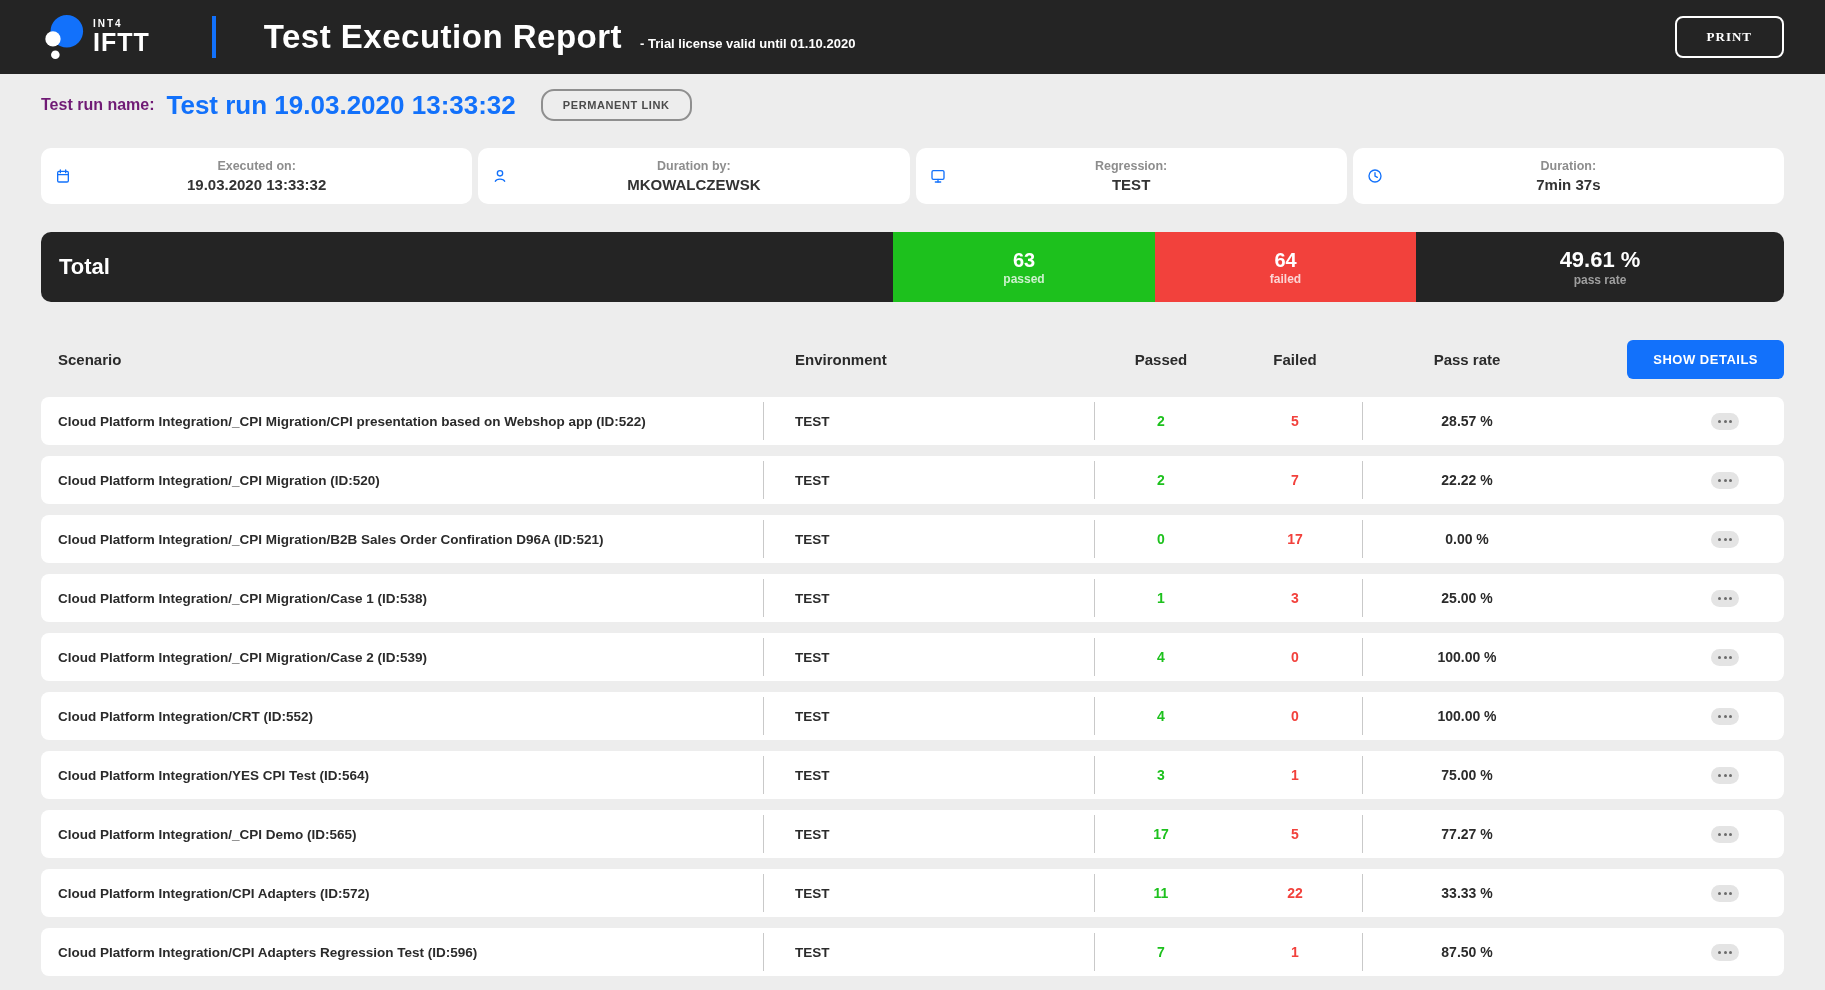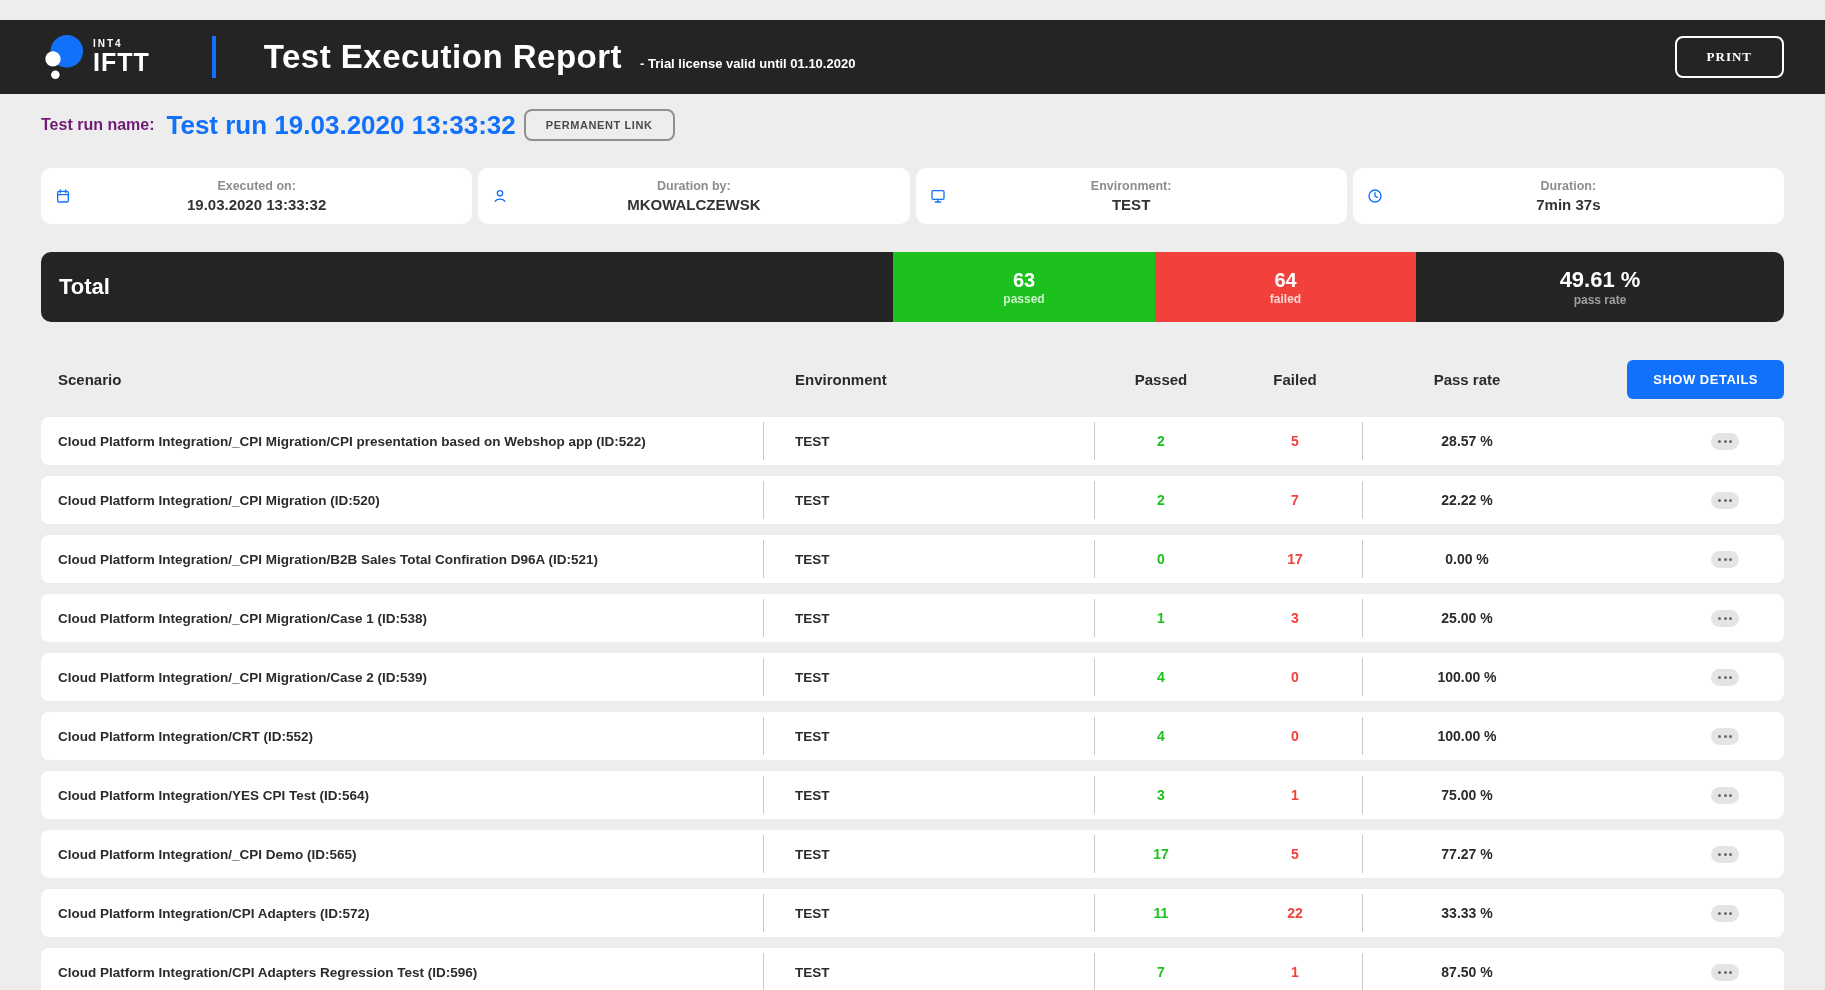--- a/index.html
+++ b/index.html
@@ -4,42 +4,42 @@
 <style>
   * { margin:0; padding:0; box-sizing:border-box; }
   :root{
     --dark:#242424; --accent:#1271fb; --green:#1dc11d; --red:#f2413c;
     --pagebg:#ededed; --text:#2b2b2b; --graylabel:#8d8d8d; --divider:#c9c9c9;
   }
   html,body{ width:1825px; height:990px; overflow:hidden; }
   body{ background:var(--pagebg); font-family:"Liberation Sans", sans-serif; }
 
   
-  .topbar{ height:74px; background:var(--dark); display:flex; align-items:center; padding:0 41px;margin-top:20px; }
+  .topbar{ height:74px; background:var(--dark); display:flex; align-items:center; padding:0 41px; }
   .logo{ display:flex; align-items:center; }
   .logo svg{ display:block; }
   .logo-text{ display:flex; flex-direction:column; margin-left:8px; color:#fff; }
   .logo-top{ font-size:10px; font-weight:700; letter-spacing:2px; line-height:1; }
   .logo-bottom{ font-size:25px; font-weight:800; letter-spacing:1px; line-height:1.05; }
   .top-divider{ width:4px; height:42px; background:var(--accent); margin-left:62px; }
   .page-title{ color:#fff; font-size:33px; font-weight:800; margin-left:48px; letter-spacing:.5px; white-space:nowrap; }
   .license-note{ color:#fff; font-size:13px; font-weight:700; margin-left:18px; margin-top:12px; white-space:nowrap; }
   .print-btn{ margin-left:auto; background:transparent; border:2px solid #fff; color:#fff;
     font-family:Liberation Serif, serif; font-size:13px; font-weight:800; letter-spacing:1px;
     padding:11px 30px; border-radius:8px; cursor:pointer; }
 
   .container{ padding:0 41px; }
 
   
   .run-row{ display:flex; align-items:center; margin-top:11px; height:40px; }
   .run-label{ font-size:16px; font-weight:700; color:#701a75; }
   .run-name{ font-size:26px; font-weight:800; color:var(--accent); margin-left:12px; white-space:nowrap; }
-  .permalink-btn{ margin-left:8px; background:transparent; border:2px solid #8f8f8f; color:#4b4b4b;
+  .permalink-btn{ margin-left:25px; background:transparent; border:2px solid #8f8f8f; color:#4b4b4b;
     font-family:inherit; font-size:11px; font-weight:800; letter-spacing:.6px;
-    padding:8px 20px; border-radius:8px; cursor:pointer; }
+    padding:8px 20px; border-radius:13px; cursor:pointer; }
 
   
   .cards{ display:flex; gap:6px; margin-top:23px; }
   .card{ flex:1; background:#fff; border-radius:10px; height:56px; position:relative;
     display:flex; flex-direction:column; align-items:center; justify-content:center; }
   .card-icon{ position:absolute; left:14px; top:50%; transform:translateY(-50%); color:var(--accent); }
   .card-icon svg{ display:block; }
   .card-label{ font-size:12.5px; font-weight:600; color:var(--graylabel); }
   .card-value{ font-size:15px; font-weight:800; color:#333; margin-top:3px; }
 
@@ -137,21 +137,21 @@
       <span class="card-value">MKOWALCZEWSK</span>
     </div>
     <div class="card">
       <span class="card-icon">
         <svg width="16" height="16" viewBox="0 0 24 24" fill="none" stroke="currentColor" stroke-width="2" stroke-linecap="round">
           <rect x="3" y="4" width="18" height="13" rx="2"></rect>
             <line x1="12" y1="17" x2="12" y2="21"></line>
             <line x1="8" y1="21" x2="16" y2="21"></line>
         </svg>
       </span>
-      <span class="card-label">Environment:</span>
+      <span class="card-label">Regression:</span>
       <span class="card-value">TEST</span>
     </div>
     <div class="card">
       <span class="card-icon">
         <svg width="16" height="16" viewBox="0 0 24 24" fill="none" stroke="currentColor" stroke-width="2" stroke-linecap="round">
           <circle cx="12" cy="12" r="9"></circle>
             <polyline points="12 7 12 12 15.5 14"></polyline>
         </svg>
       </span>
       <span class="card-label">Duration:</span>
@@ -216,21 +216,21 @@
         <span class="dot"></span>
         <span class="dot"></span>
       </button>
     </div>
     <div class="vline vline-1"></div>
     <div class="vline vline-2"></div>
     <div class="vline vline-3"></div>
   </div>
 
   <div class="trow grid-cols">
-    <div class="cell-scenario">Cloud Platform Integration/_CPI Migration/B2B Sales Total Confiration D96A (ID:521)</div>
+    <div class="cell-scenario">Cloud Platform Integration/_CPI Migration/B2B Sales Order Confiration D96A (ID:521)</div>
     <div class="cell-env">TEST</div>
     <div class="cell-num cell-passed">0</div>
     <div class="cell-num cell-failed">17</div>
     <div class="cell-rate">0.00 %</div>
     <div class="cell-actions">
       <button class="dots-pill">
         <span class="dot"></span>
         <span class="dot"></span>
         <span class="dot"></span>
       </button>

